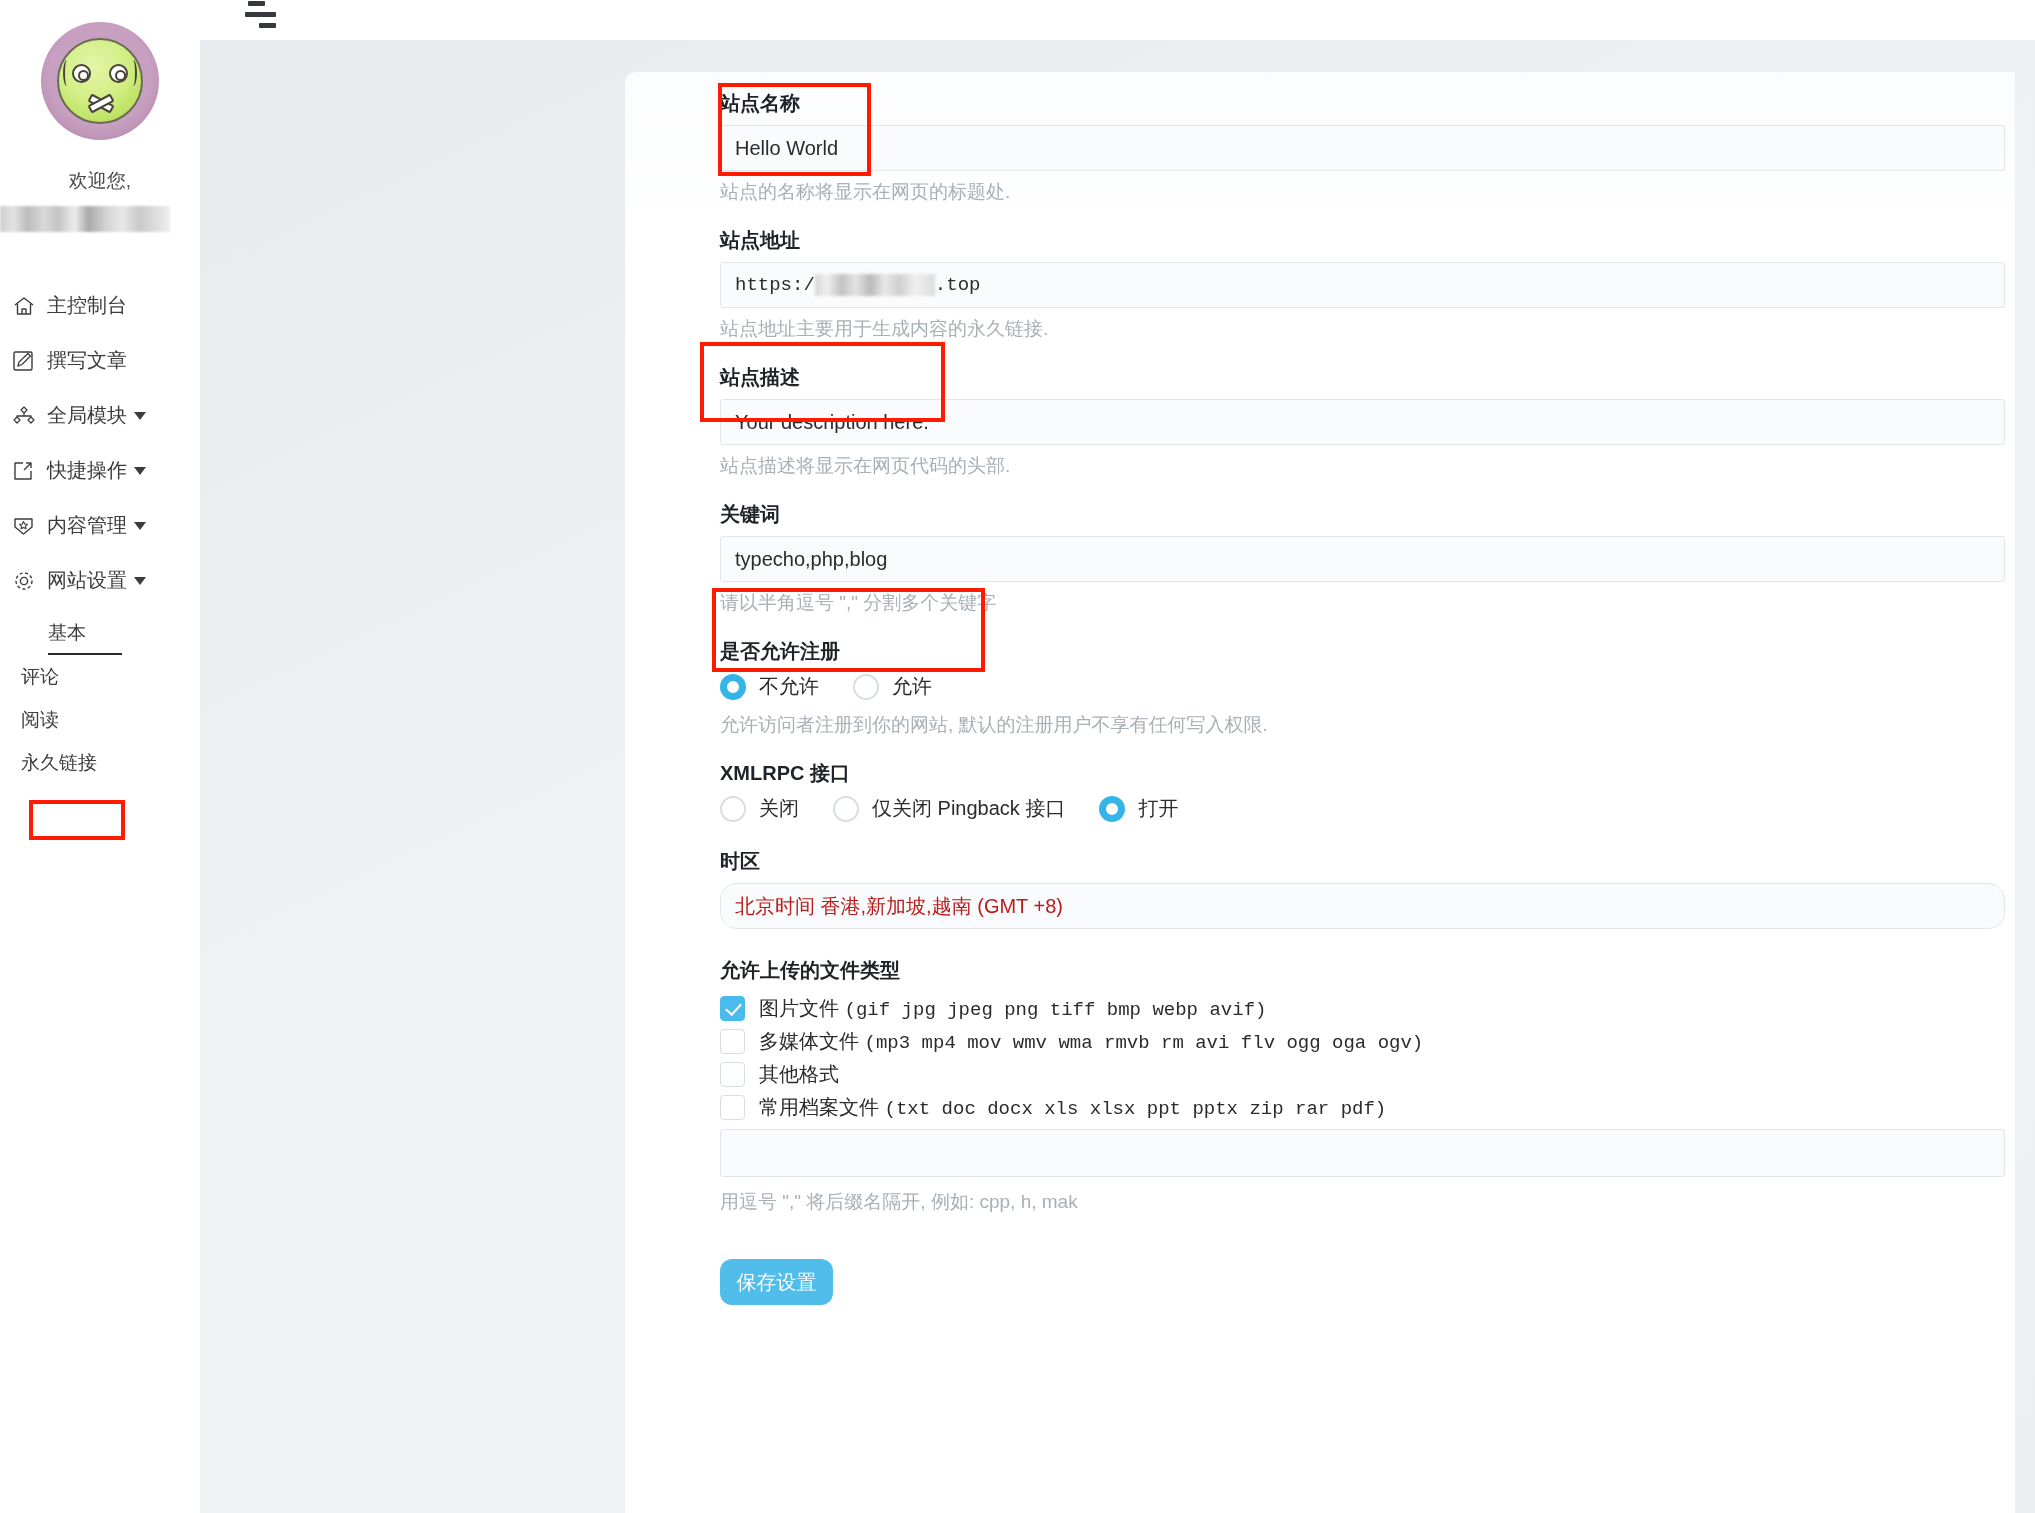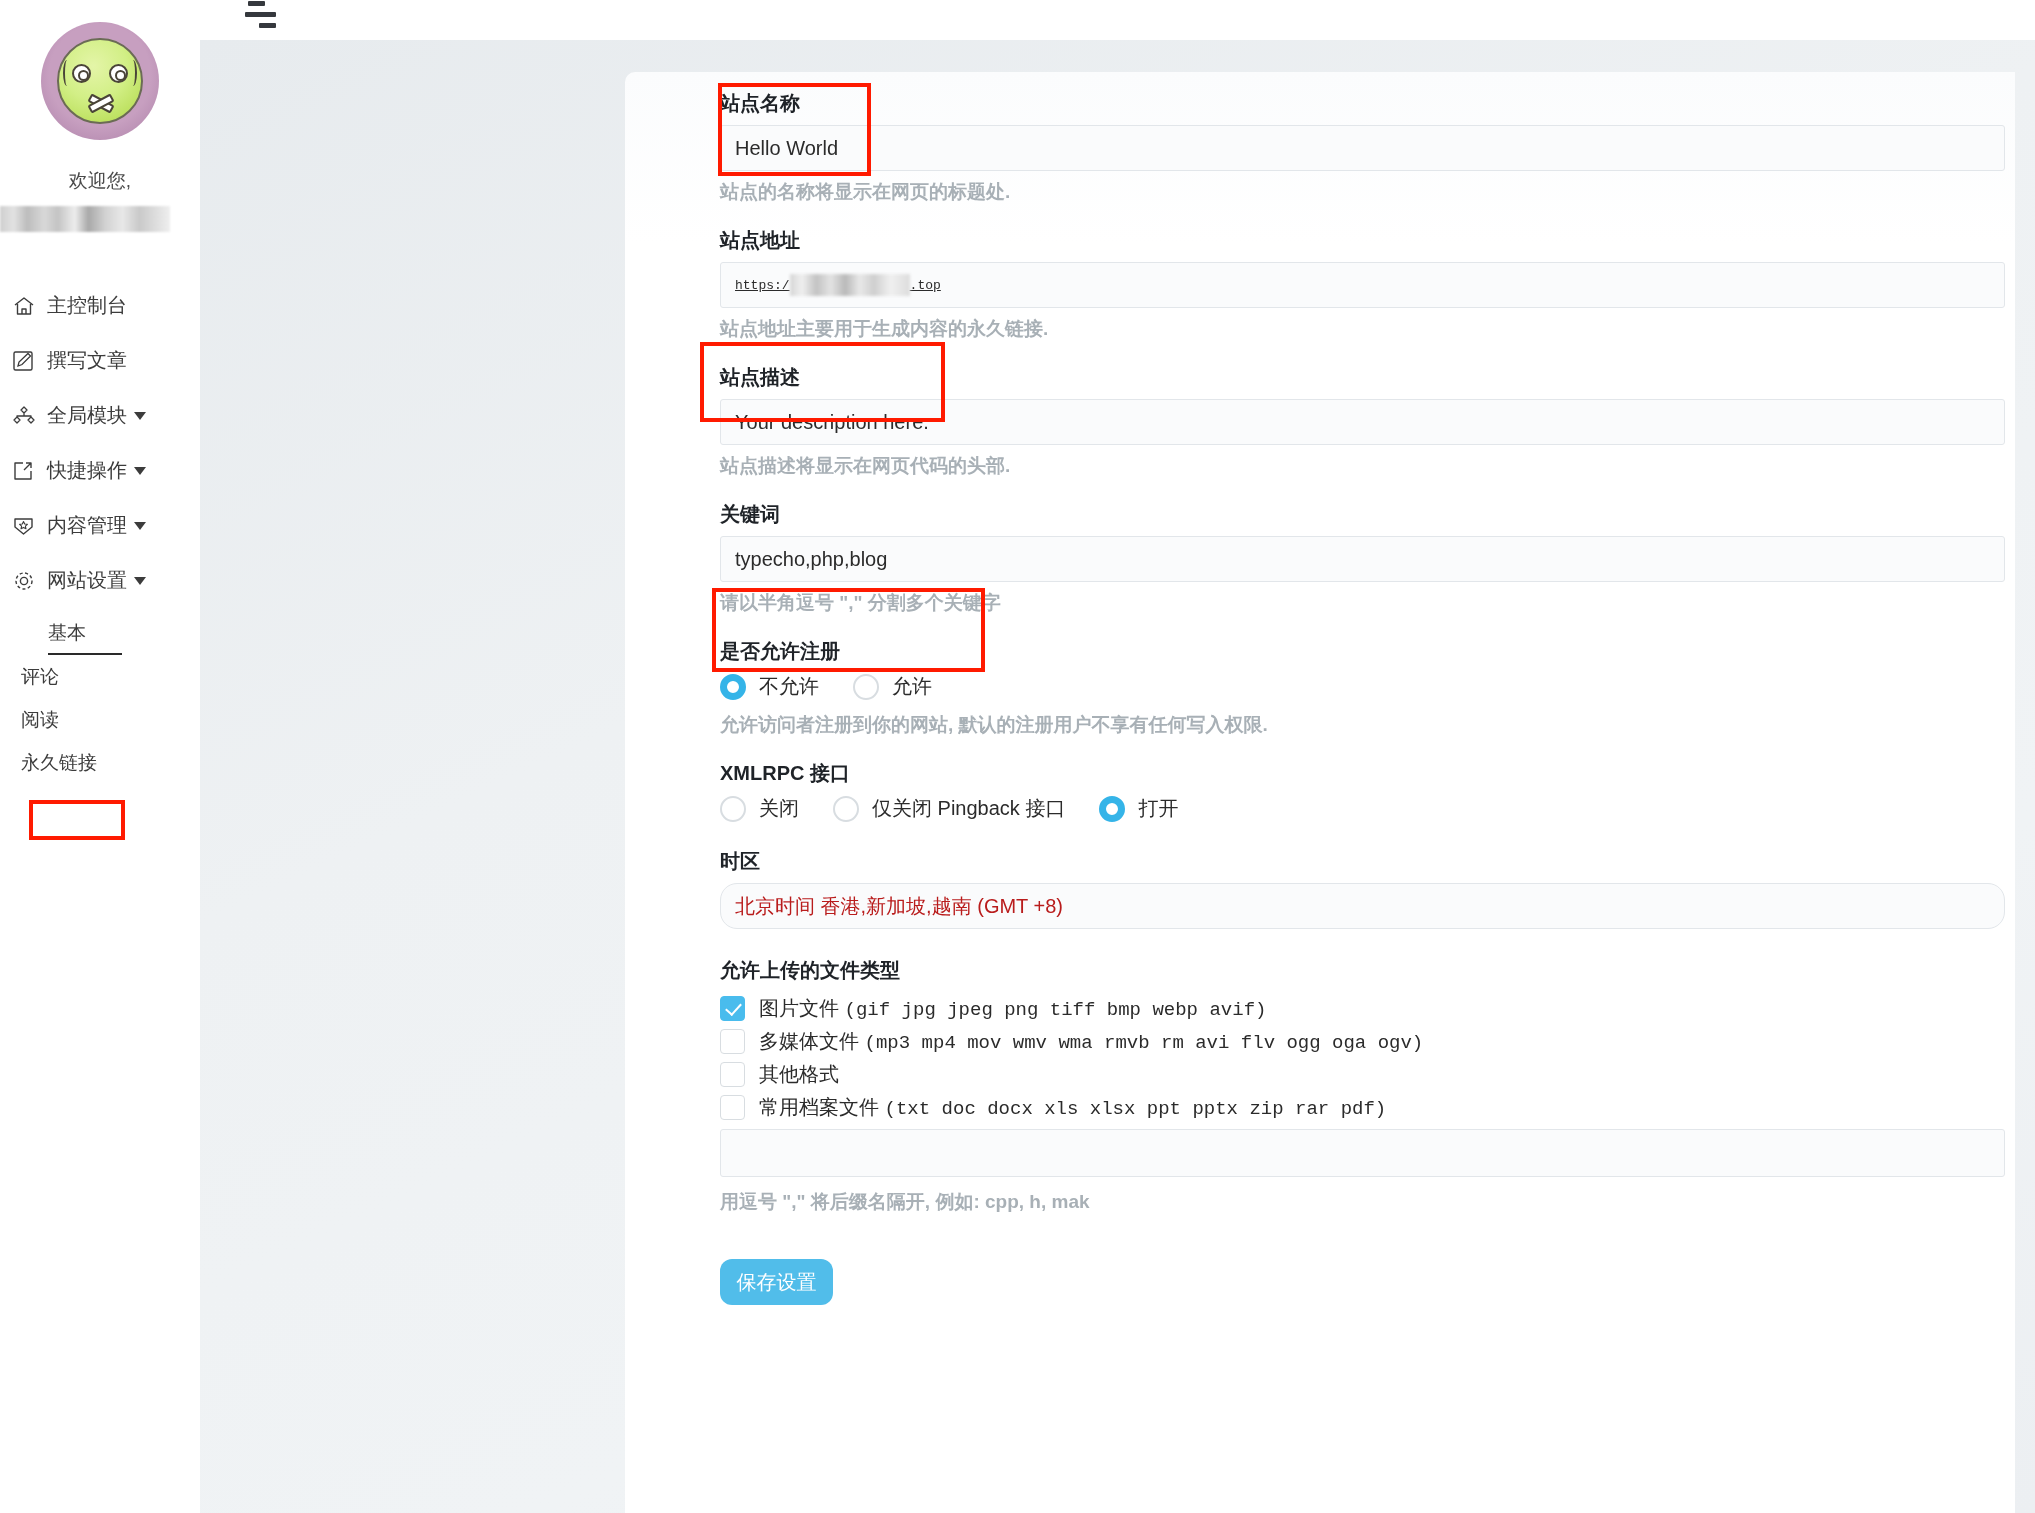--- a/index.html
+++ b/index.html
@@ -157,25 +157,25 @@
   .ipt {
     width: 1062px; height: 46px;
     border: 1px solid #e2e6ea;
     background: #fafbfc;
     border-radius: 3px;
     display: flex; align-items: center;
     padding: 0 14px;
     font-size: 20px; color: #2b2b2b;
   }
   .ipt.wide { width: 1285px; }
-  .ipt.mono { font-family: "Liberation Mono", "DejaVu Sans Mono", monospace; font-size: 13px; text-decoration: underline; }
+  .ipt.mono { font-family: "Liberation Mono", "DejaVu Sans Mono", monospace; font-size: 19px; }
   .ipt.muted { color: #b91c1c; border-radius: 17px; }
   .hint {
     font-size: 19px; color: #a8b0b6;
-    margin-top: 8px; margin-bottom: 22px; font-weight: bold;
+    margin-top: 8px; margin-bottom: 22px;
   }
   .blur-url {
     display: inline-block; width: 120px; height: 22px;
     vertical-align: -4px;
     background: linear-gradient(90deg,
       #d6d6d6 0%, #efefef 10%, #c3c3c3 22%, #e3e3e3 34%,
       #b9b9b9 46%, #e8e8e8 58%, #cfcfcf 70%, #f0f0f0 84%, #dcdcdc 100%);
     filter: blur(1.4px);
   }
 

